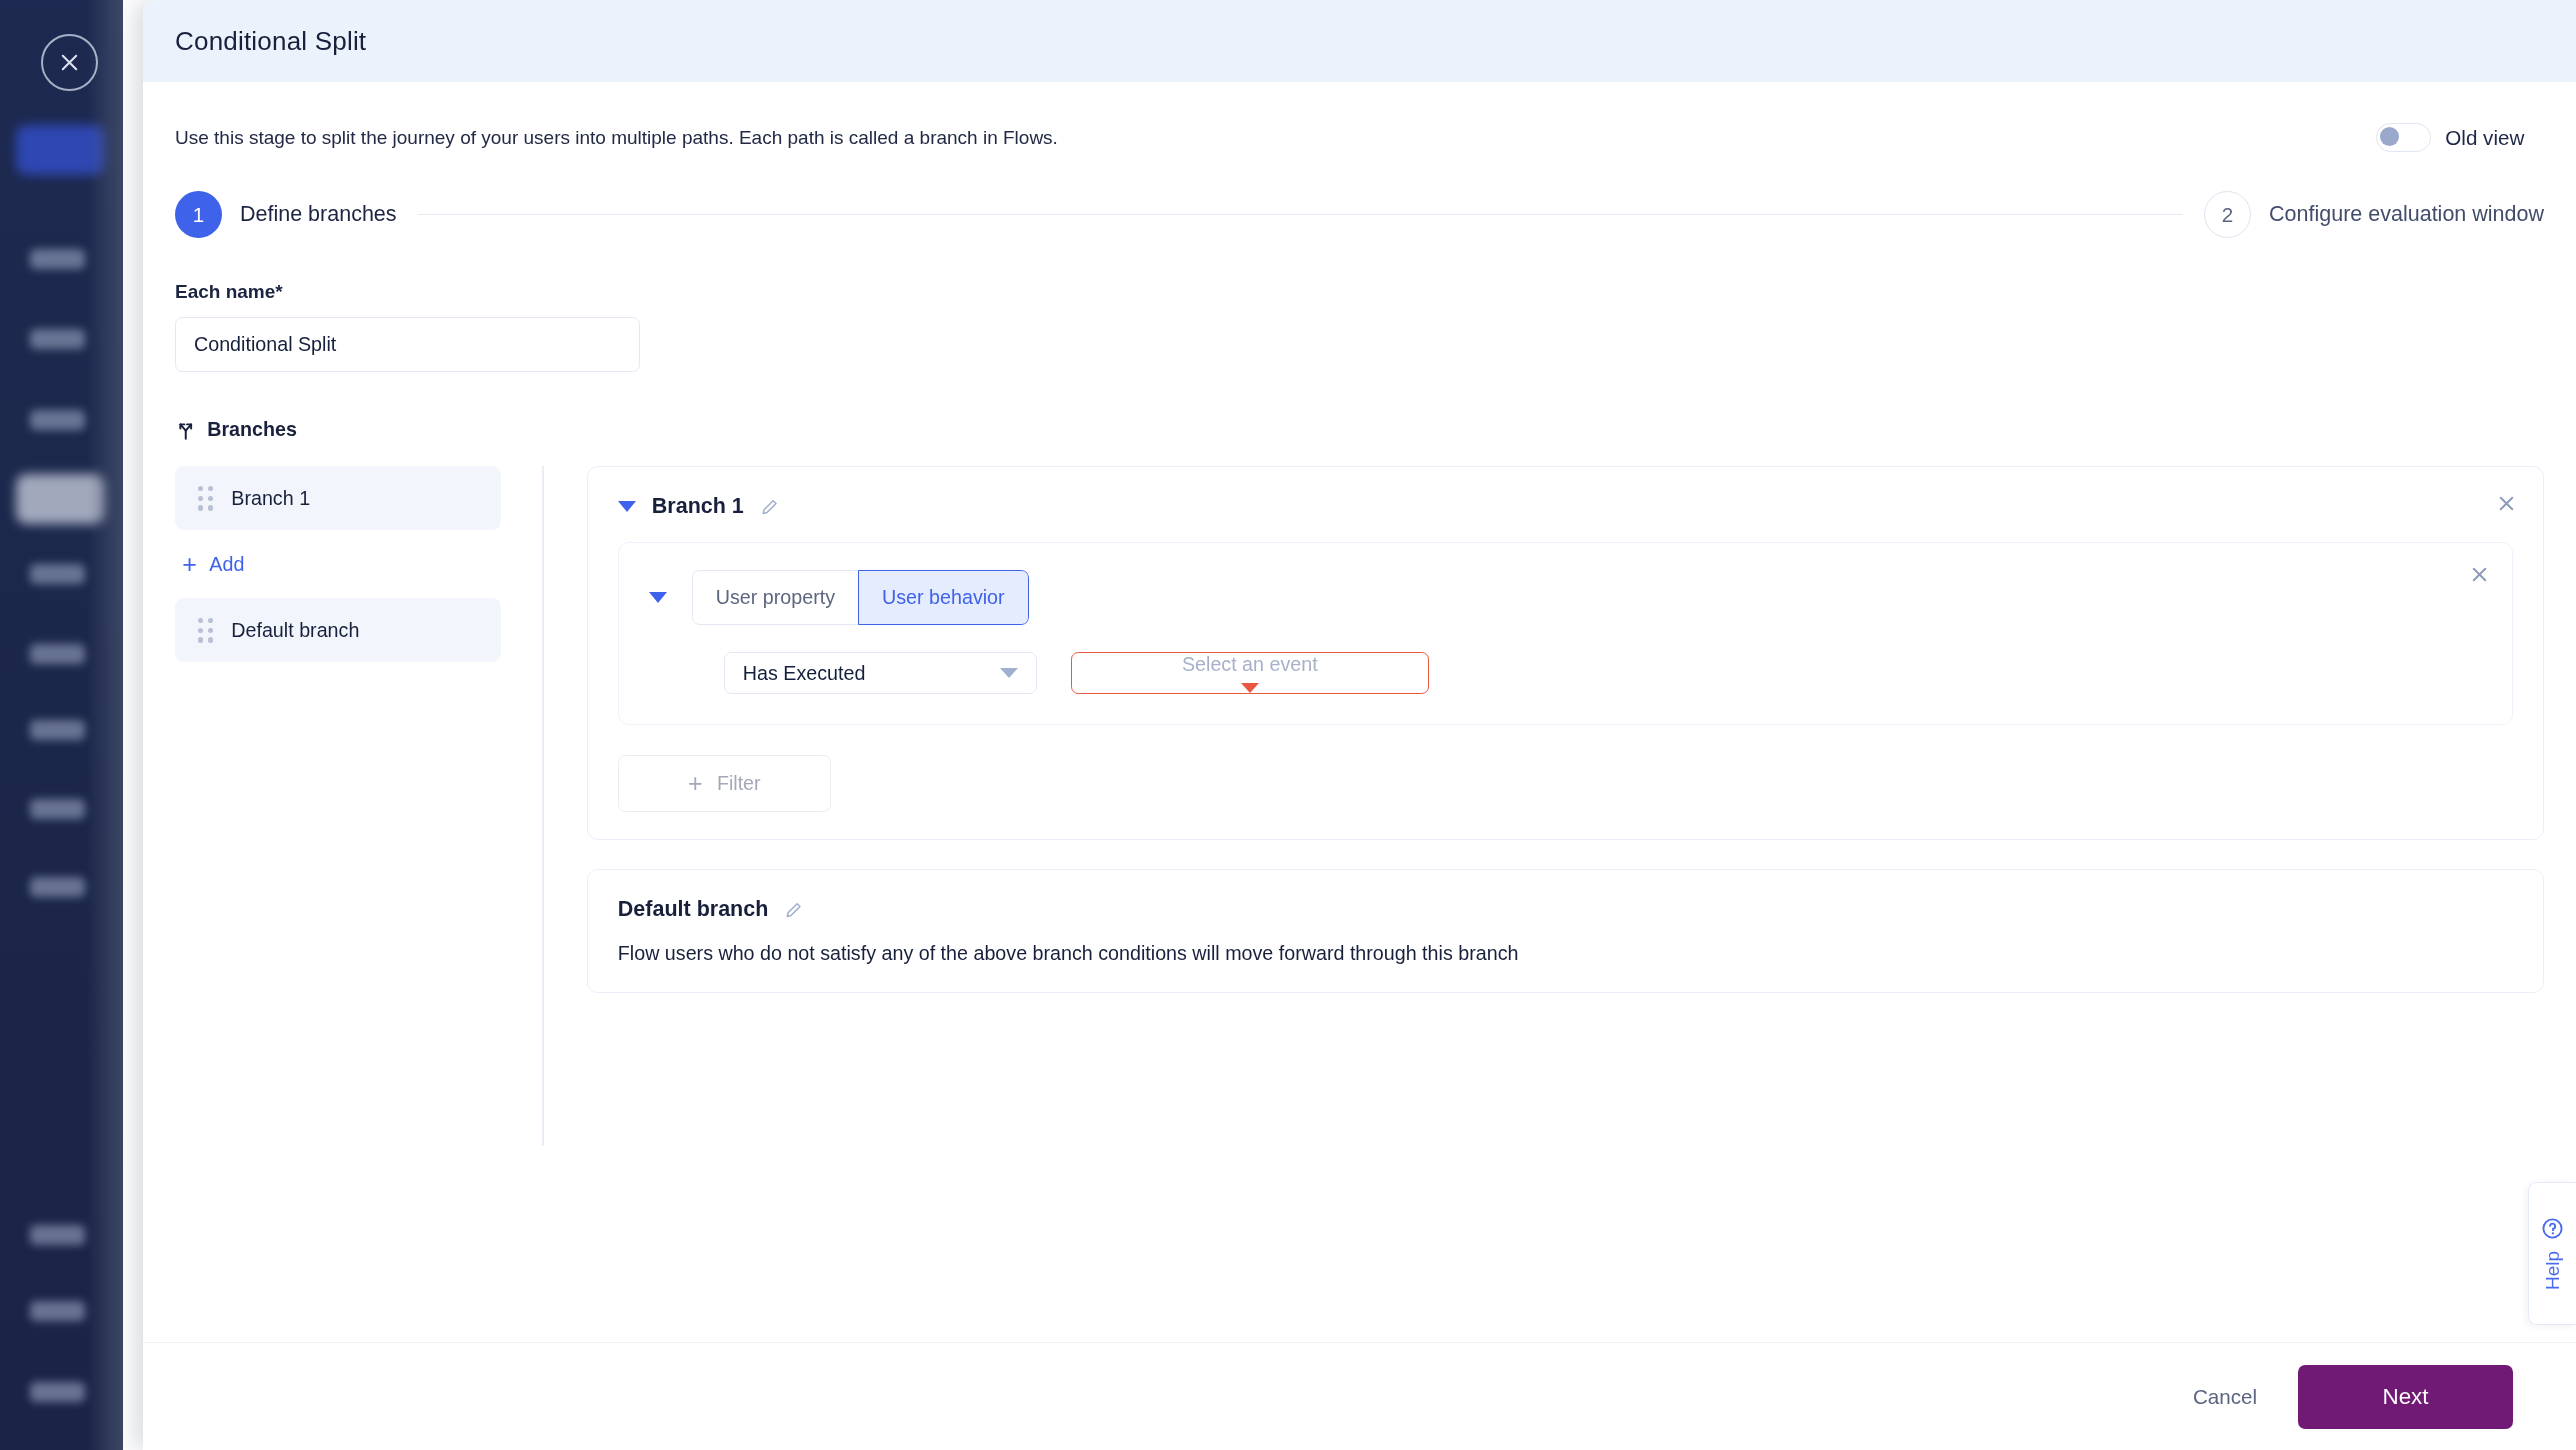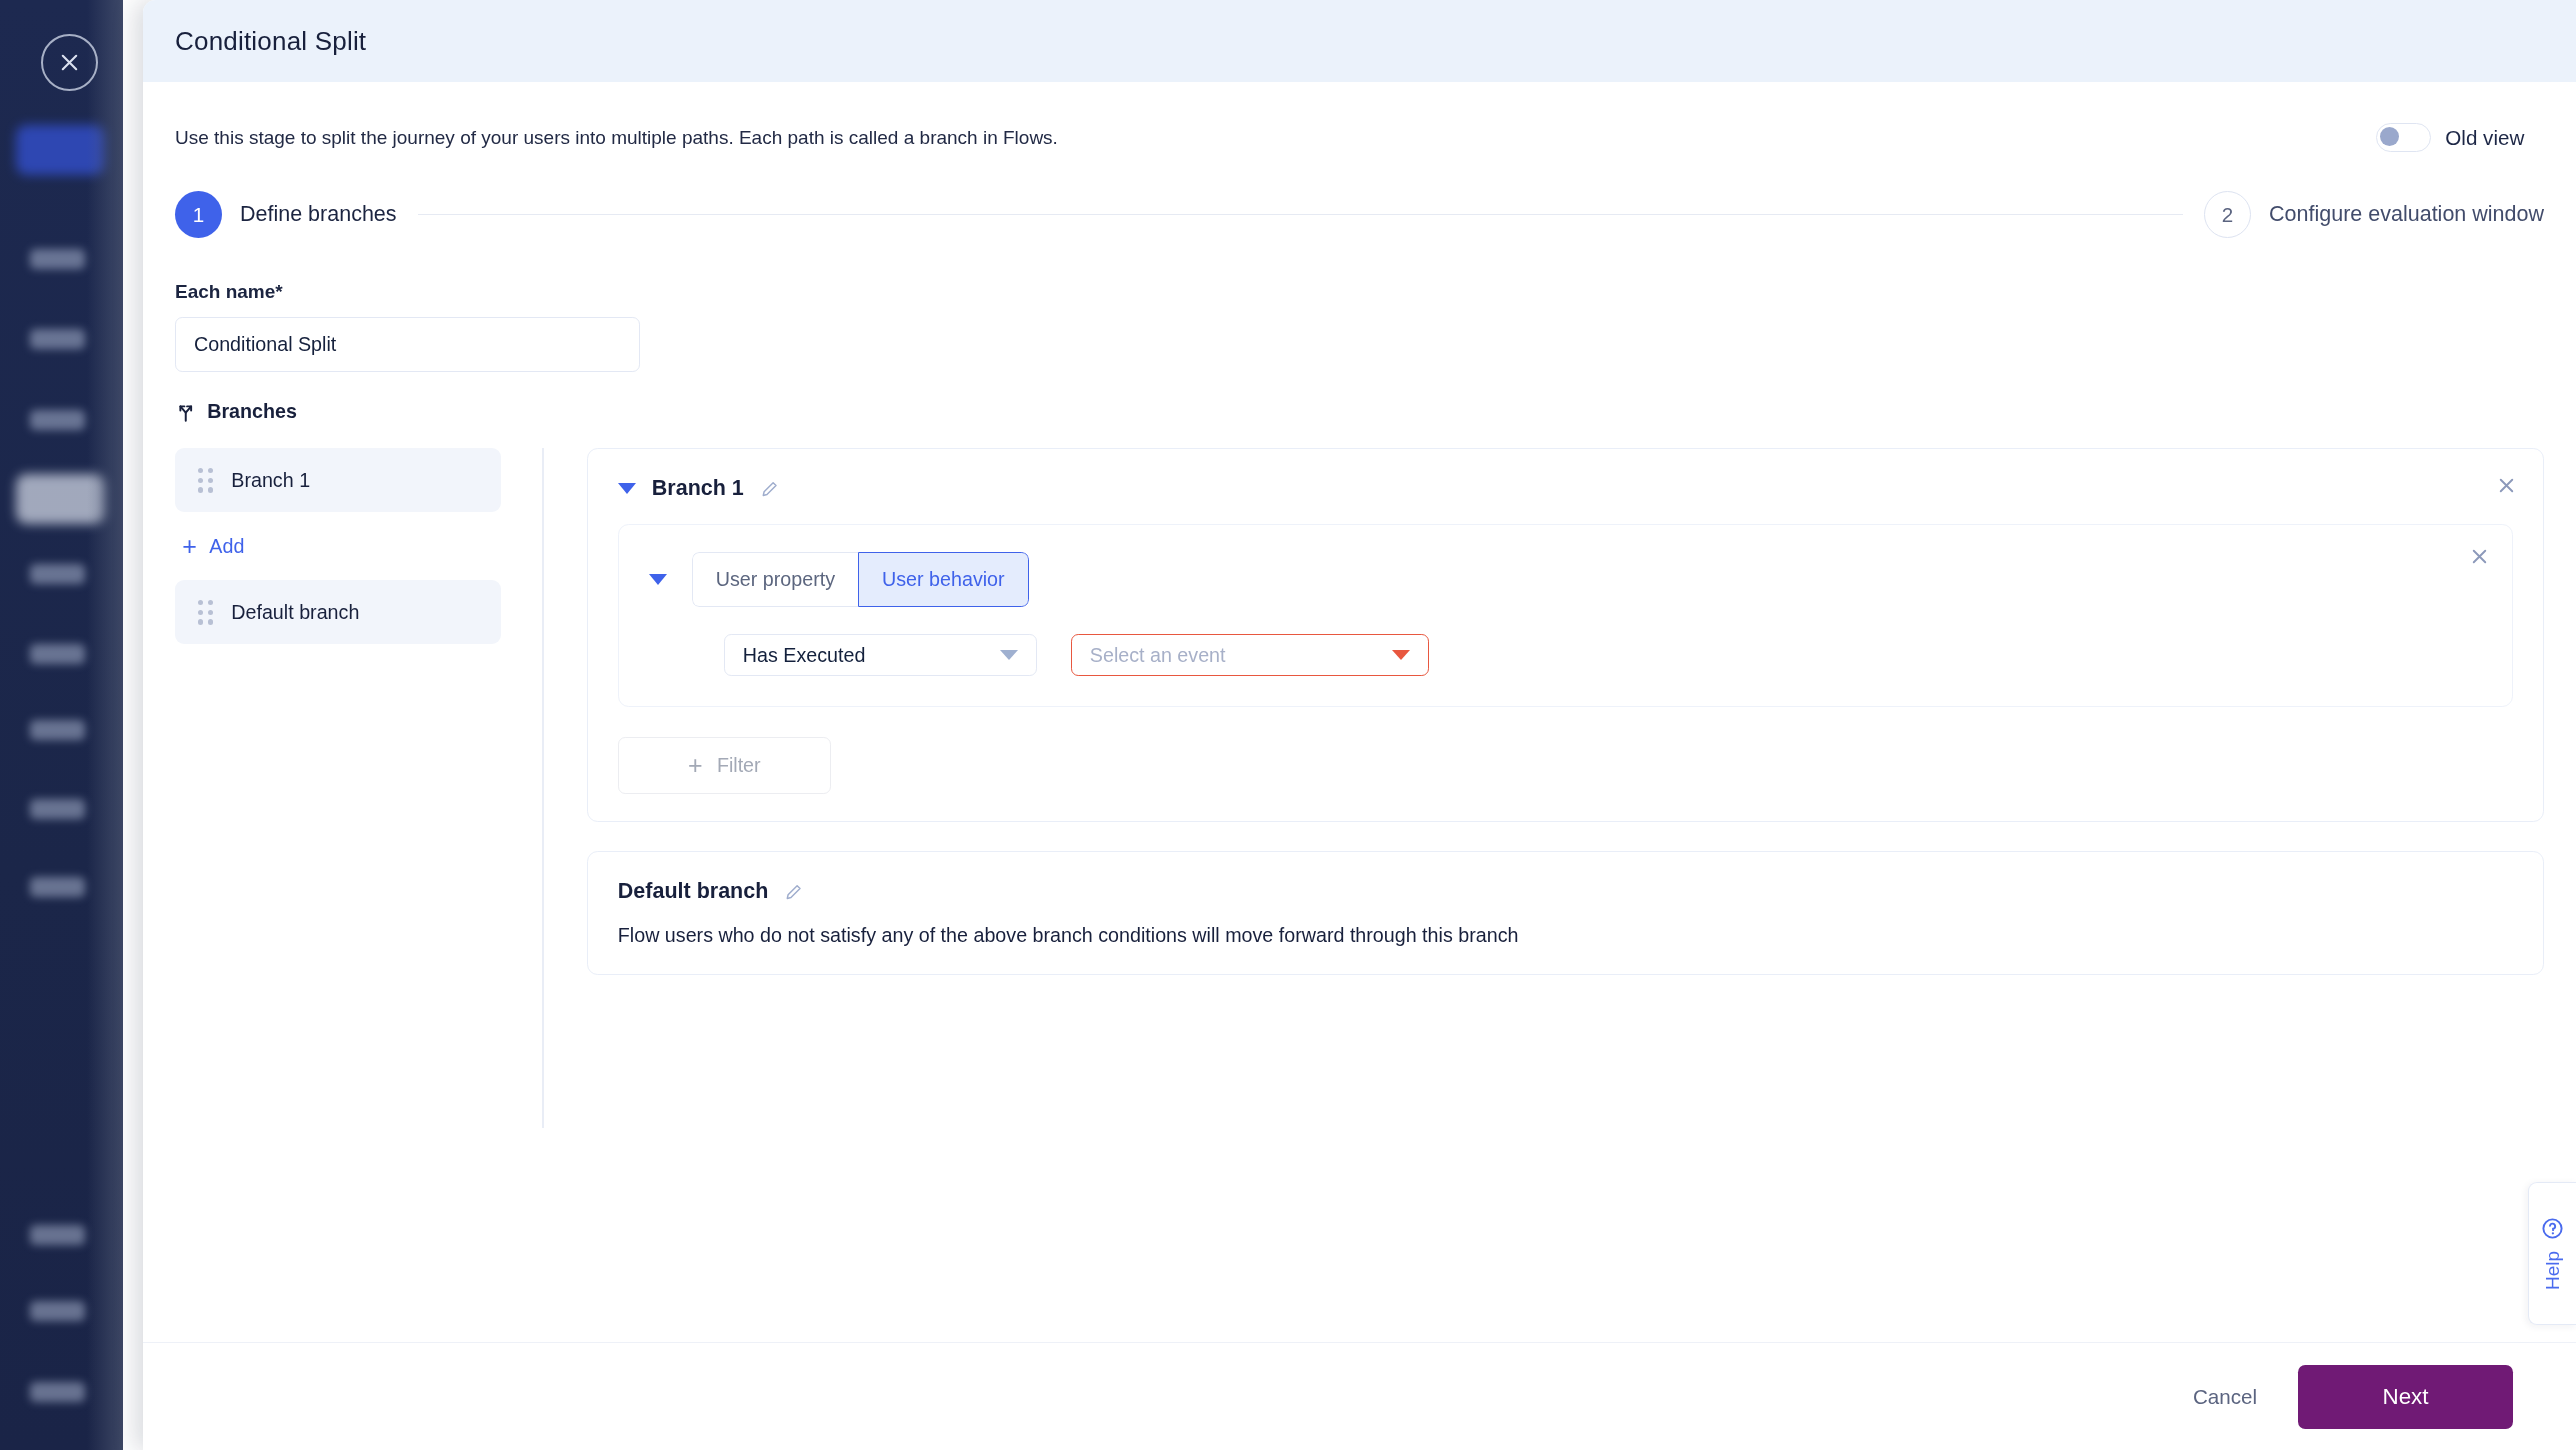--- a/index.html
+++ b/index.html
@@ -85,21 +85,21 @@
 
   
   .field-label { margin-top: 43px; font-size: 19px; color: #1b2440; font-weight: 700; }
   .stage-input {
     margin-top: 14.3px; width: 465px; height: 55px; border: 1.8px solid #e3e8f4;
     border-radius: 7.2px; padding: 0 18px; font-size: 19.7px; color: #15203c;
     font-family: "Liberation Sans", sans-serif; background: #fff; outline: none;
   }
 
   
-  .branches-head { margin-top: 28px; display: flex; align-items: center; gap: 10.7px; }
+  .branches-head { margin-top: 46px; display: flex; align-items: center; gap: 10.7px; }
   .branches-title { font-size: 19.7px; color: #18203c; font-weight: 700; }
   .branches-sub { margin-top: 14.3px; font-size: 18px; color: #2b3css; }
   .branches-sub { color: #2c3656; }
 
   
   .split { margin-top: 25px; display: flex; align-items: stretch; height: 680px; }
   .branch-list { width: 367px; flex: none; padding-right: 41px; }
   .branch-chip {
     height: 64px; background: #f2f5fb; border-radius: 9px;
     display: flex; align-items: center; gap: 18px; padding: 0 23px; cursor: pointer;
@@ -144,21 +144,21 @@
   .seg-btn:first-child { border-right: none; border-radius: 7.2px 0 0 7.2px; color: #5c667f; }
   .seg-btn:last-child { border-radius: 0 7.2px 7.2px 0; }
   .seg-btn.selected { background: #e4ecfd; border: 1.8px solid #3f62ea; color: #3f62ea; }
 
   .selects-row { display: flex; gap: 34px; margin-top: 27px; margin-left: 75px; }
   .select {
     width: 313px; height: 42px; border: 1.8px solid #e3e8f4; border-radius: 7.2px;
     display: flex; align-items: center; justify-content: space-between;
     padding: 0 18px; font-size: 19.7px; color: #13203c; cursor: pointer; background: #fff;
   }
-  .select.error { border-color: #e8573f; width: 358px; }
+  .select.error { border-color: #e8573f; width: 358px; flex-direction: column; }
   .select .ph { color: #a7b0c8; }
   .chev { width: 0; height: 0; border-left: 9px solid transparent; border-right: 9px solid transparent; border-top: 10.7px solid #9fb0d0; }
   .chev.red { border-top-color: #e8573f; }
 
   .filter-btn {
     margin-top: 30px; margin-left: 0; width: 213px; height: 57px;
     border: 1.8px solid #ecedf1; border-radius: 7.2px; background: #fff;
     display: flex; align-items: center; justify-content: center; gap: 14.3px;
     color: #a3a9b6; font-size: 19.7px; cursor: pointer;
   }

